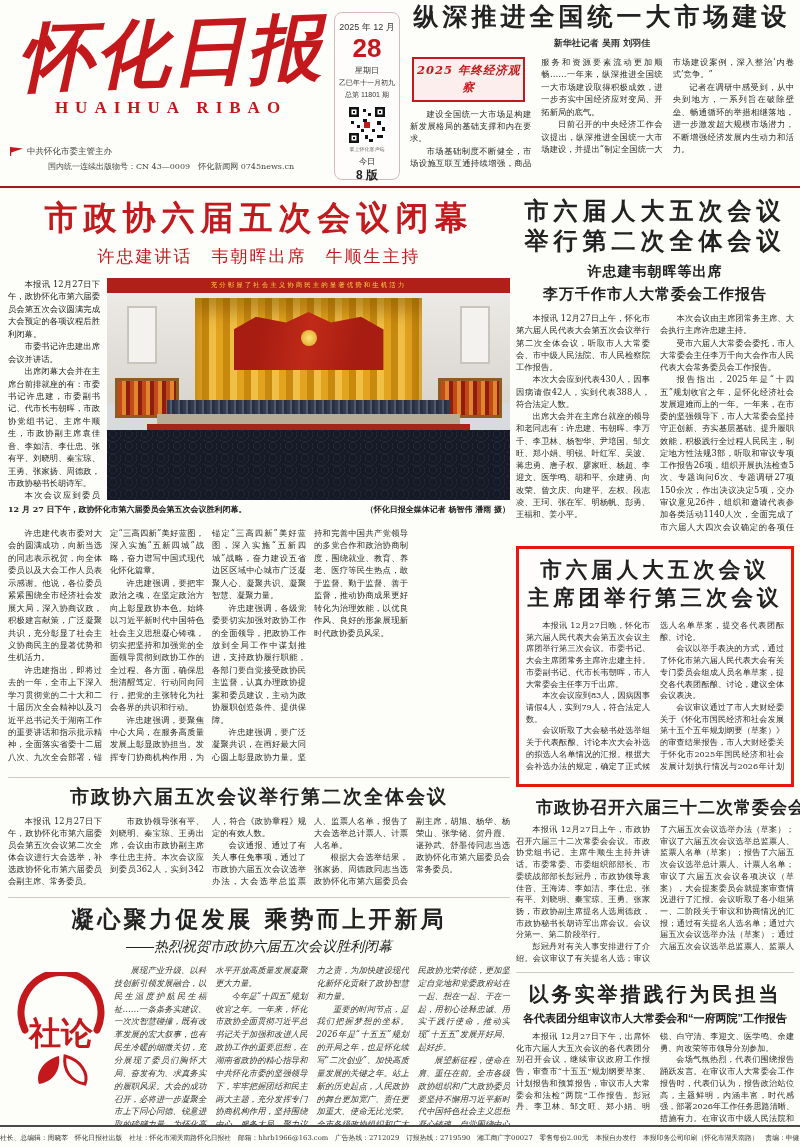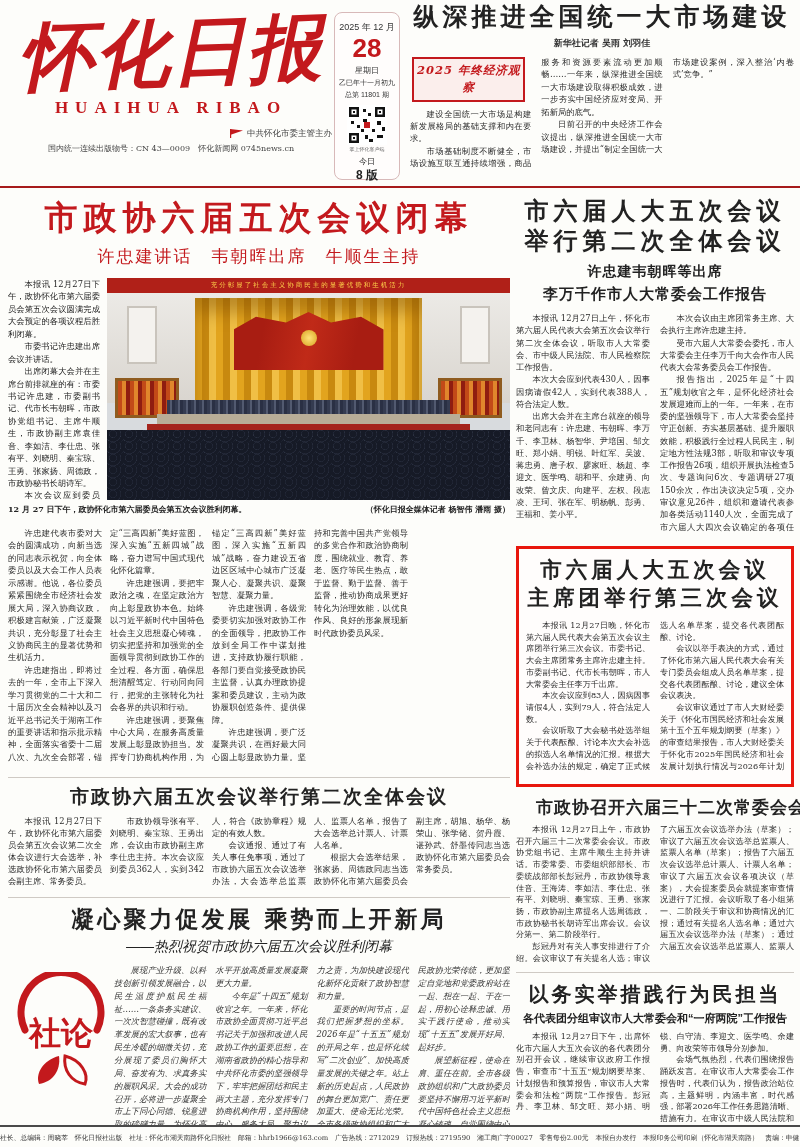--- a/index.html
+++ b/index.html
@@ -10,21 +10,21 @@
     font-family:"DejaVu Serif", serif; color:#222;
   }
   
   .masthead { position:absolute; left:10px; top:14px; width:322px; height:168px; text-align:center; }
   .logo {
     font-family:"DejaVu Serif", serif; font-weight:bold; font-style:italic;
     font-size:74px; color:#c3191d; letter-spacing:2px; line-height:1.05;
     transform:rotate(-2deg); white-space:nowrap;
   }
   .pinyin { margin-top:6px; color:#c3191d; font-weight:bold; font-size:17px; letter-spacing:7px; font-family:"Liberation Serif", serif; }
-  .org-line { margin-top:10px; font-size:8.5px; color:#444; display:flex; align-items:center; justify-content:flex-end; gap:4px; }
+  .org-line { margin-top:28px; font-size:8.5px; color:#444; display:flex; align-items:center; justify-content:flex-start; gap:4px; }
   .pub-line { margin-top:3px; font-size:8px; color:#444; }
   .flagicon { width:13px; height:9px; display:inline-block; }
   
   .datebox {
     position:absolute; left:334px; top:12px; width:66px; height:168px;
     border:1px solid #d8b9b9; border-radius:8px; background:#fffdfc;
     text-align:center; padding-top:8px; font-family:"Liberation Sans", sans-serif;
   }
   .db-ym { font-size:9px; color:#333; }
   .db-day { font-size:26px; color:#c3191d; font-weight:bold; line-height:1.1; }
@@ -183,20 +183,21 @@
   </div>
 
   <div class="top-article">
     <div class="ta-title">纵深推进全国统一大市场建设</div>
     <div class="ta-byline">新华社记者 吴雨 刘羽佳</div>
     <div class="ta-body flow">
         <p class="tagbox">2025 年终经济观察</p>
         <p>建设全国统一大市场是构建新发展格局的基础支撑和内在要求。</p>
         <p>市场基础制度不断健全，市场设施互联互通持续增强，商品服务和资源要素流动更加顺畅……一年来，纵深推进全国统一大市场建设取得积极成效，进一步夯实中国经济应对变局、开拓新局的底气。</p>
         <p>日前召开的中央经济工作会议提出，纵深推进全国统一大市场建设，并提出“制定全国统一大市场建设案例，深入整治‘内卷式’竞争。”</p>
+        <p>记者在调研中感受到，从中央到地方，一系列旨在破除壁垒、畅通循环的举措相继落地，进一步激发超大规模市场潜力，不断增强经济发展内生动力和活力。</p>
       </div>
   </div>
 
   <div class="main-rule"></div>
 
   <div class="leftcol">
     <div class="l-h1">市政协六届五次会议闭幕</div>
     <div class="l-sub">许忠建讲话　韦朝晖出席　牛顺生主持</div>
 
     <div class="photo-row">

